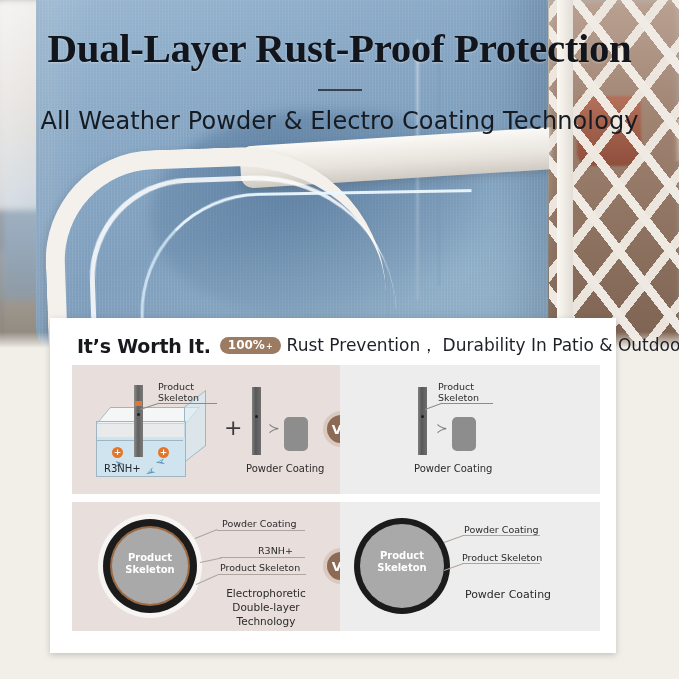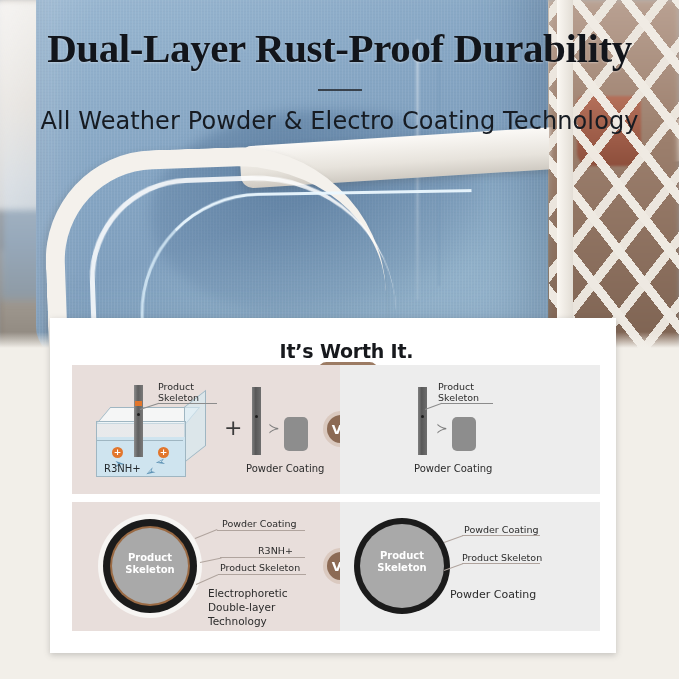--- a/index.html
+++ b/index.html
@@ -80,21 +80,21 @@
   }
   .rule{width:44px;height:2px;background:#2a2f36;margin:20px auto 0;opacity:.85;}
   .subtitle{
     font-size:24px;color:#161b22;margin-top:16px;letter-spacing:.1px;
     font-family:"DejaVu Sans", sans-serif;font-weight:400;text-align:center;
   }
 
   
   .card{position:absolute;left:50px;top:318px;width:566px;height:335px;background:#fff;
     box-shadow:0 2px 6px rgba(80,80,80,.28);z-index:7;}
-  .card-head{display:flex;align-items:center;padding:22px 0 0 27px;white-space:nowrap;flex-direction:column;}
+  .card-head{display:flex;align-items:center;padding:16px 0 0 27px;white-space:nowrap;}
   .ch-strong{font-size:19px;font-weight:bold;color:#17191d;font-family:"DejaVu Sans",sans-serif;letter-spacing:-.2px;}
   .badge{display:inline-flex;align-items:baseline;justify-content:center;
     background:#9c7b63;color:#fff;border-radius:10px;padding:2px 8px 3px;margin:0 6px 0 9px;
     font-size:12px;font-weight:bold;line-height:1;font-family:"DejaVu Sans",sans-serif;}
   .badge sup{font-size:8px;margin-left:1px;}
   .ch-rest{font-size:17px;color:#1d2026;font-family:"DejaVu Sans",sans-serif;}
 
   
   .grid{position:absolute;left:22px;top:47px;width:528px;height:270px;}
   .row{position:absolute;left:0;width:528px;height:129px;display:flex;}
@@ -142,21 +142,21 @@
   .leader-d{position:absolute;height:1px;background:#b0a49e;}
 
   
   .circ{position:absolute;border-radius:50%;}
   .c-outer{background:#f7f5f3;}
   .c-black{background:#1b1b1b;}
   .c-brown{background:#9a6a44;}
   .c-core{background:#a9a9a9;}
   .c-text{position:absolute;color:#fff;font-weight:bold;text-align:center;
     font-family:"DejaVu Sans",sans-serif;line-height:1.15;}
-  .cap{position:absolute;text-align:left;font-family:"DejaVu Sans",sans-serif;color:#2b2b2b;}
+  .cap{position:absolute;text-align:center;font-family:"DejaVu Sans",sans-serif;color:#2b2b2b;}
 </style>
 </head>
 <body>
 
 <div id="page">
 
   <div class="photo">
     <div class="ph-wood"></div>
     <div class="ph-floor"></div>
     <div class="ph-leftblur"></div>
@@ -176,21 +176,21 @@
     <div class="lattice">
       <div class="lat-bg"></div>
       <div class="lat-pot"></div>
       <div class="lat-grid"></div>
       <div class="lat-post"></div>
     </div>
     <div class="ph-fade"></div>
   </div>
 
   <div class="titlewrap">
-    <div class="title">Dual-Layer Rust-Proof Durability</div>
+    <div class="title">Dual-Layer Rust-Proof Protection</div>
     <div class="rule"></div>
     <div class="subtitle">All Weather Powder &amp; Electro Coating Technology</div>
   </div>
 
   <div class="card">
 
     <div class="card-head">
       <span class="ch-strong">It’s Worth It.</span>
       <span class="badge">
         <span>100%</span>

